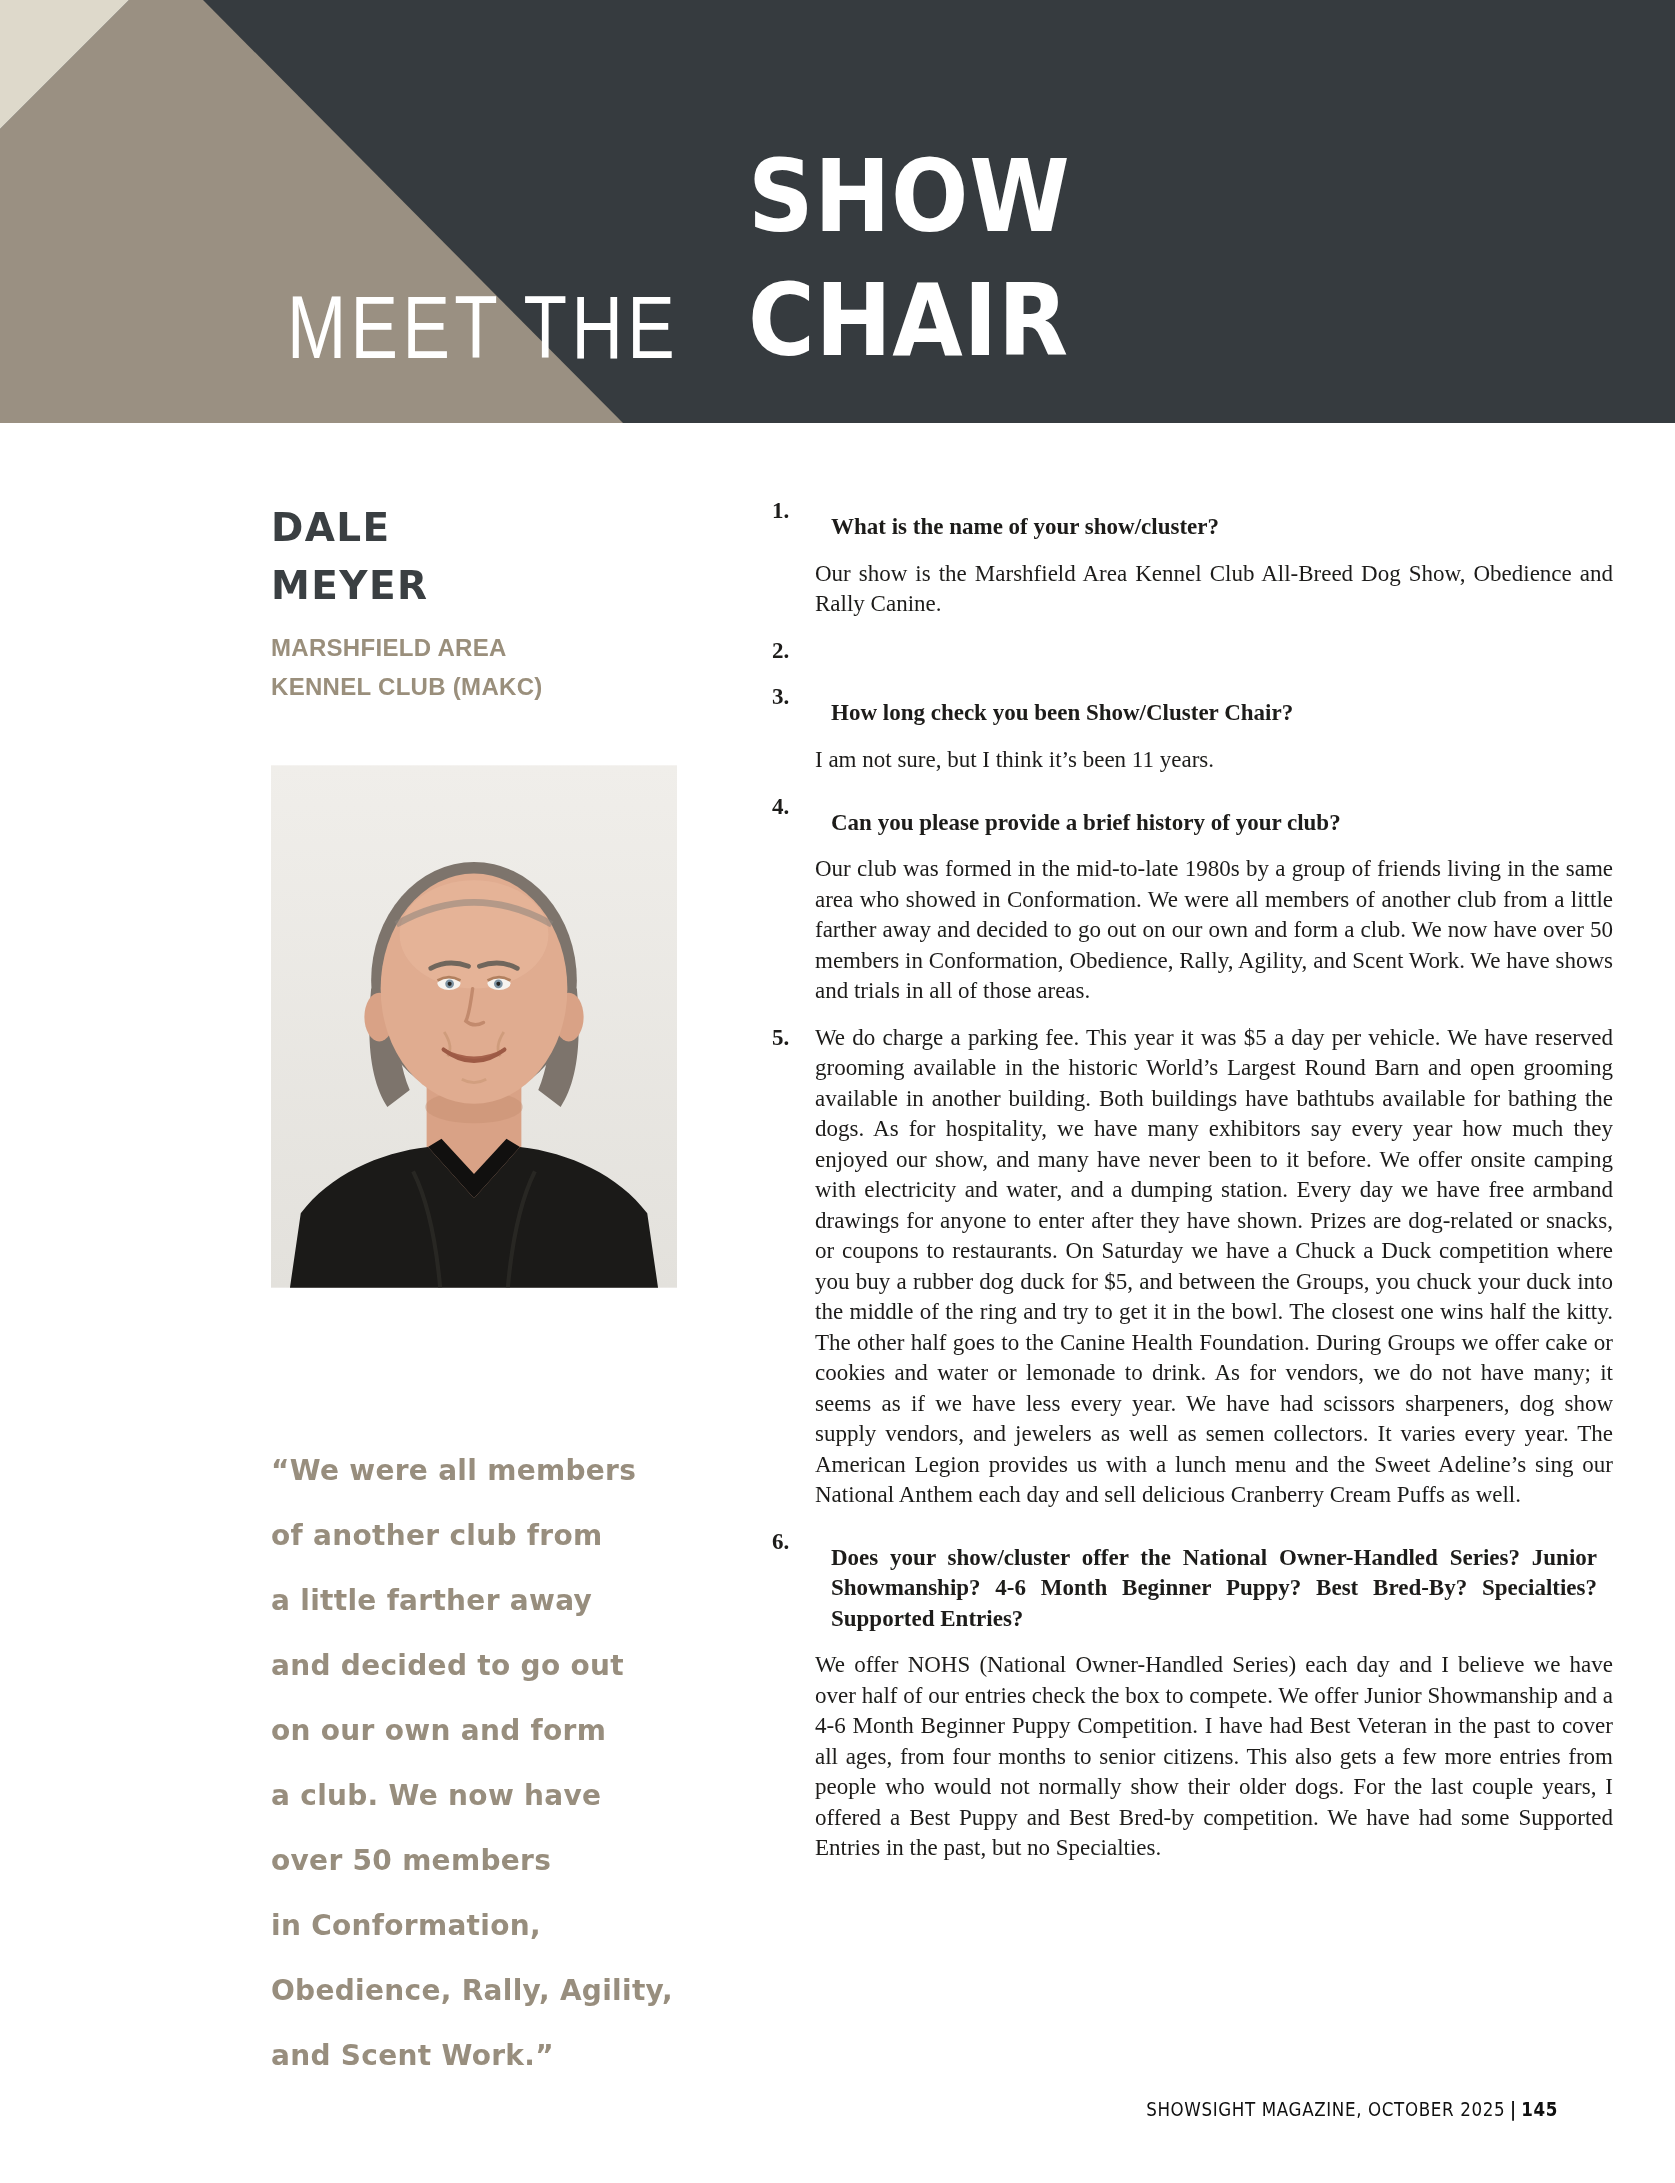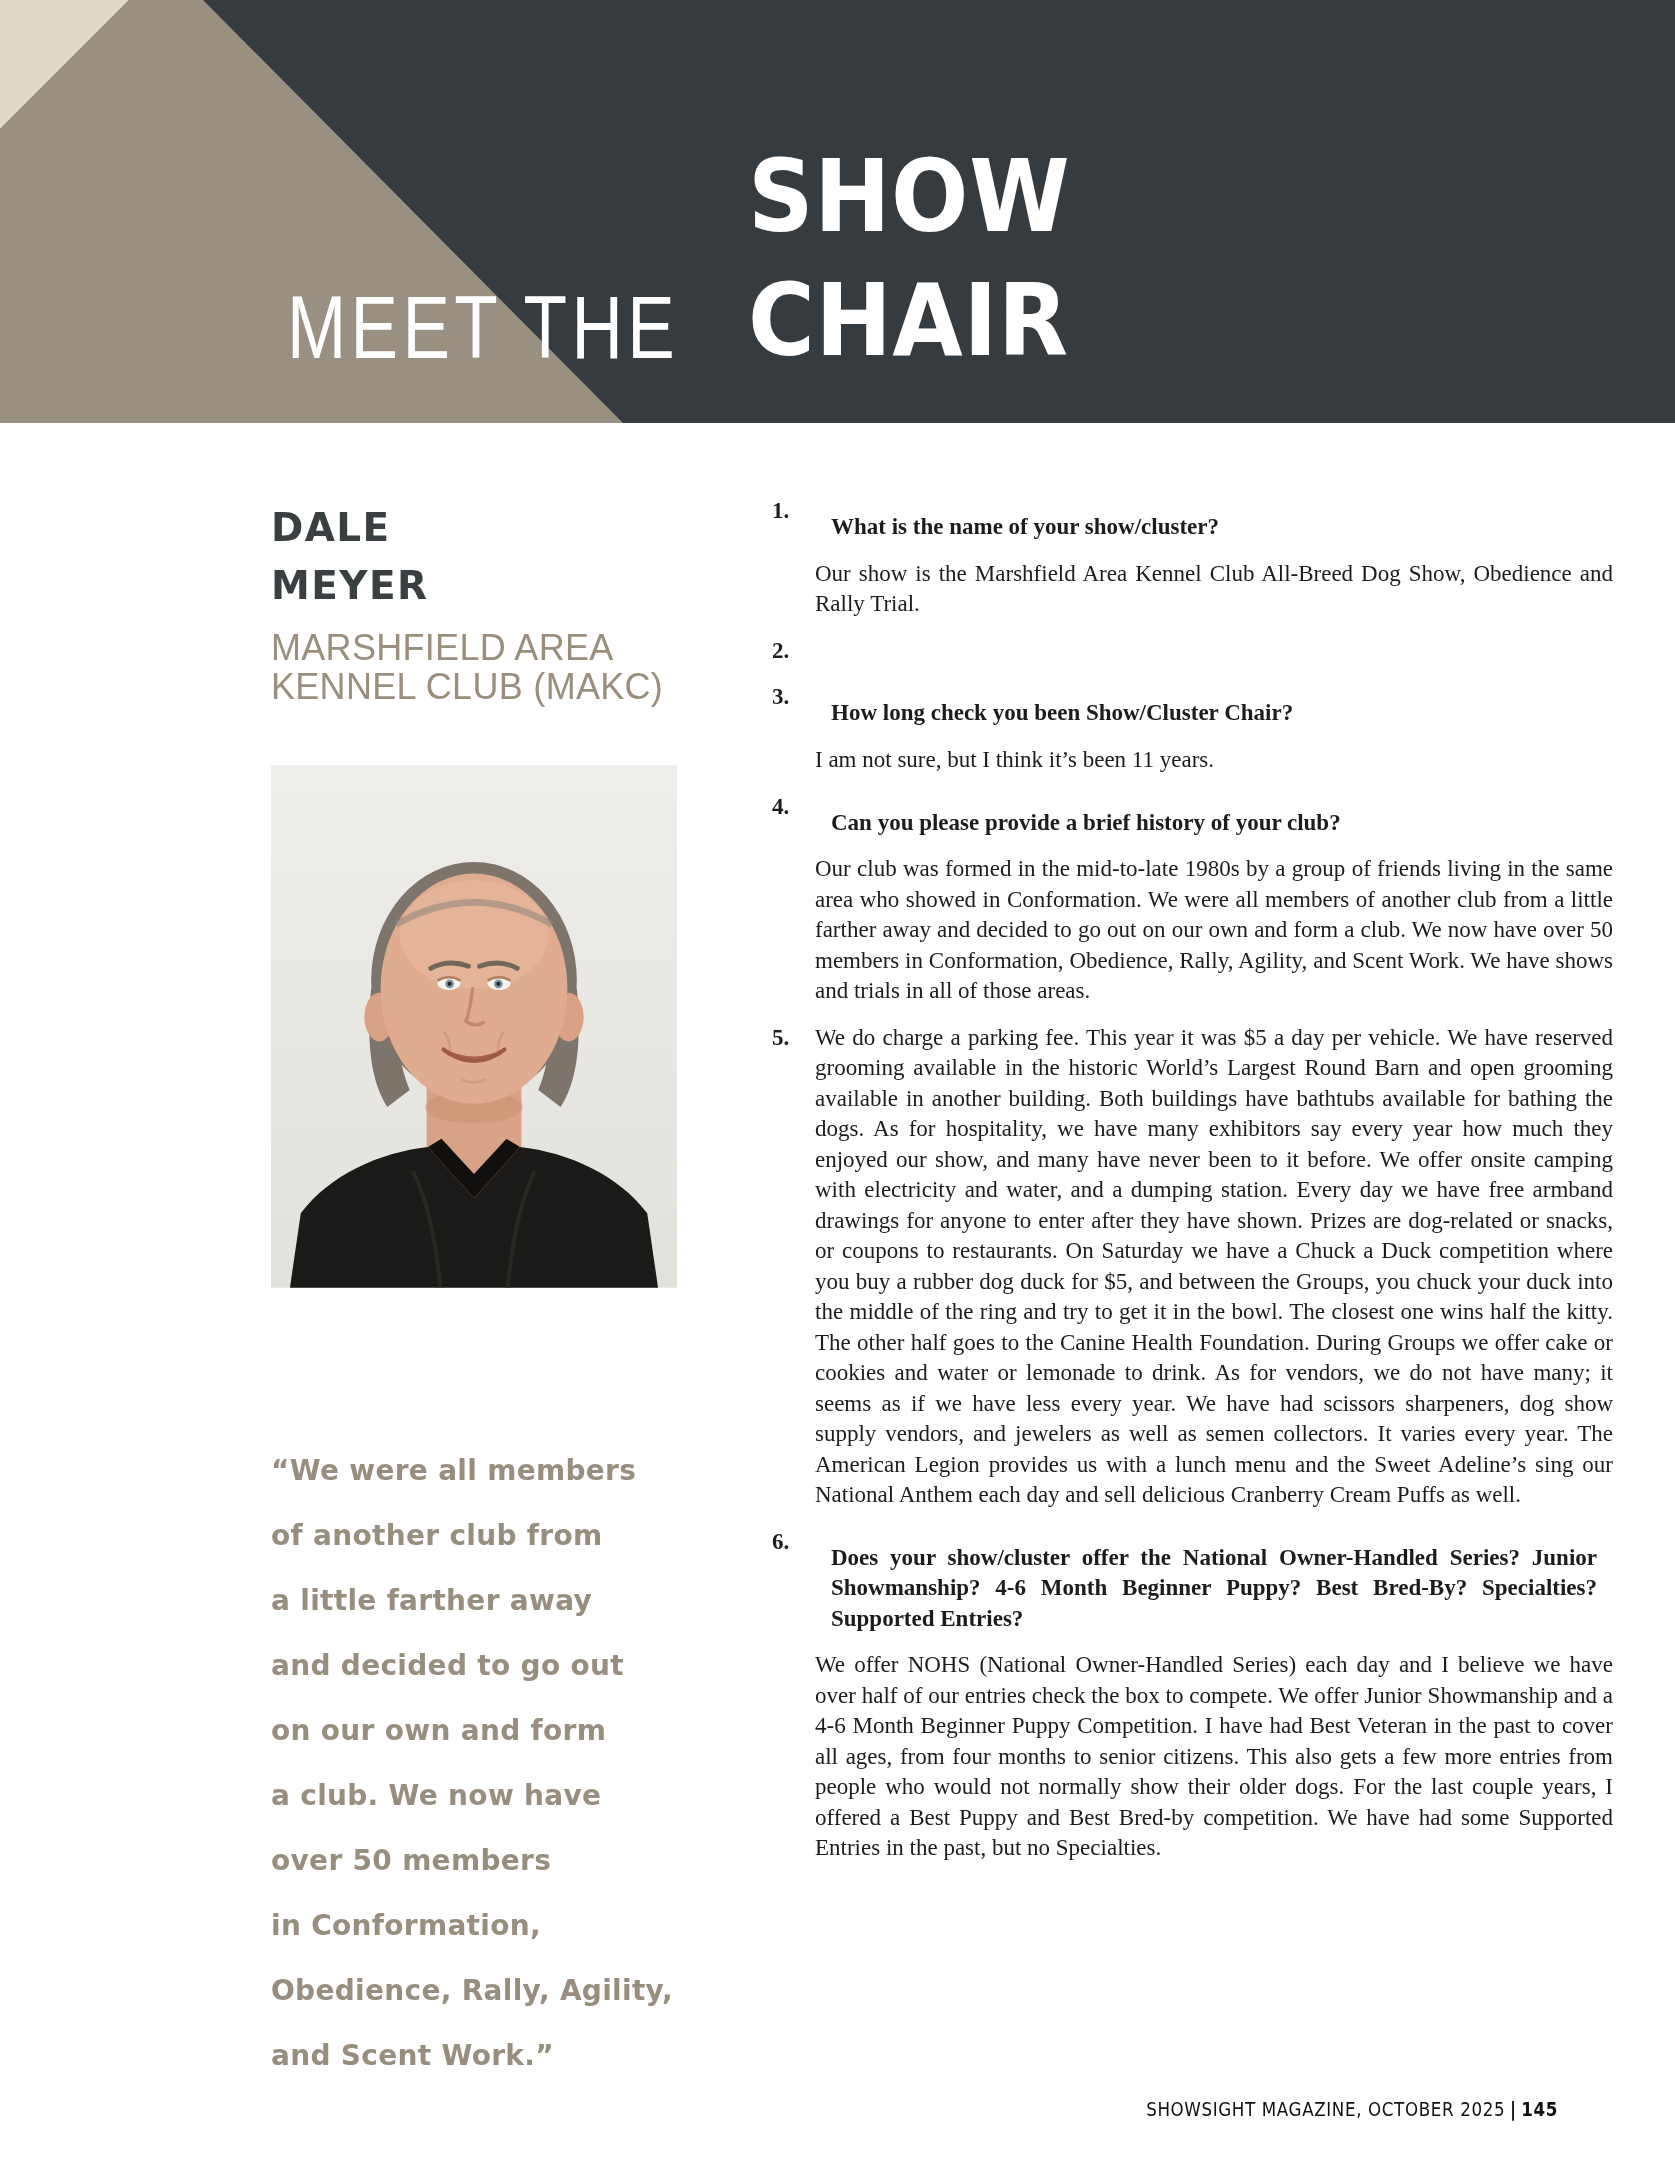--- a/index.html
+++ b/index.html
@@ -25,22 +25,22 @@
     transform:scaleX(.92);transform-origin:0 50%;
   }
   
   .name{
     position:absolute;left:271px;top:499px;color:#3a3f42;
     font-family:"DejaVu Sans","Liberation Sans",sans-serif;font-weight:700;
     font-size:39px;line-height:58px;letter-spacing:1.4px;white-space:pre-line;
   }
   .club{
     position:absolute;left:271px;top:628px;color:#9a8f7c;
-    font-family:"Liberation Sans",sans-serif;font-weight:400;
-    font-size:36px;line-height:39px;letter-spacing:0.3px;white-space:pre-line;
+    font-family:"Liberation Sans",sans-serif;font-weight:700;
+    font-size:24px;line-height:39px;letter-spacing:0.3px;white-space:pre-line;
   }
   .photo{position:absolute;left:271px;top:765px;width:406px;height:523px;}
   .photo svg{display:block;width:100%;height:100%;}
   .quote{
     position:absolute;left:271px;top:1438px;width:460px;color:#988e7e;
     font-family:"DejaVu Sans","Liberation Sans",sans-serif;font-weight:700;
     font-size:28px;line-height:65px;letter-spacing:0.3px;white-space:pre-line;
   }
   
   .qa{position:absolute;left:772px;top:496px;width:841px;
@@ -141,21 +141,21 @@
 in Conformation,
 Obedience, Rally, Agility,
 and Scent Work.”</div>
 
   <div class="qa">
     <ol>
       <li class="qa-item">
         <span class="qa-num">1.</span>
         <div class="qa-body">
           <p class="qa-q">What is the name of your show/cluster?</p>
-          <p class="qa-a">Our show is the Marshfield Area Kennel Club All-Breed Dog Show, Obedience and Rally Trial.</p>
+          <p class="qa-a">Our show is the Marshfield Area Kennel Club All-Breed Dog Show, Obedience and Rally Canine.</p>
         </div>
       </li>
       <li class="qa-item">
         <span class="qa-num">2.</span>
         <div class="qa-body">
         </div>
       </li>
       <li class="qa-item">
         <span class="qa-num">3.</span>
         <div class="qa-body">

